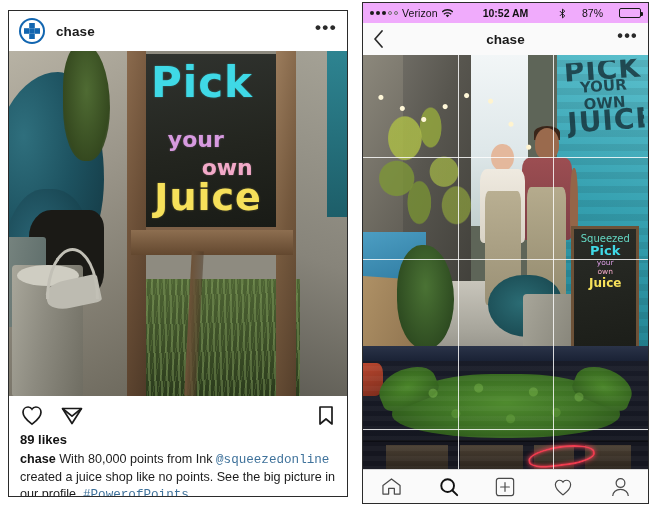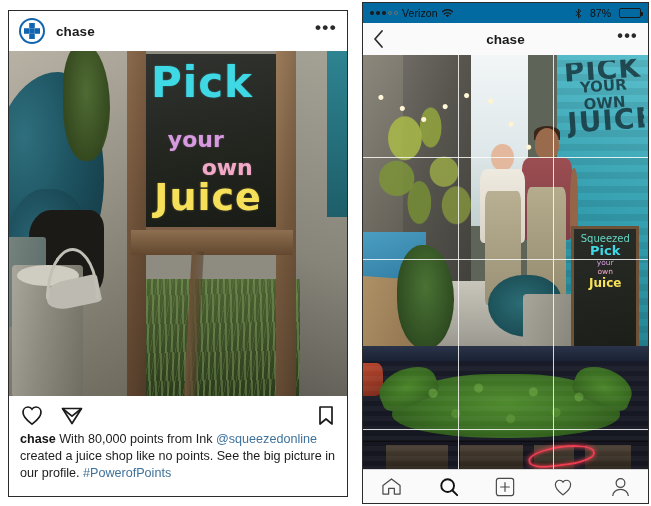--- a/index.html
+++ b/index.html
@@ -223,37 +223,37 @@
     color: #131313;
     padding: 2px 11px 3px 11px;
   }
   .post-caption {
     font-size: 12.6px;
     line-height: 17px;
     color: #1c1c1c;
     padding: 1px 11px 8px 11px;
   }
   .post-caption .uname { font-weight: bold; color: #131313; }
-  .post-caption .lnk { color: #3f729b; }
+  .post-caption .lnk { color: #3f729b; font-family: Liberation Mono, monospace; }
 
   
   .phone-card {
     position: absolute;
     left: 362px;
     top: 2px;
     width: 287px;
     height: 502px;
     border: 1px solid #2b2b2b;
     background: #ffffff;
     box-sizing: border-box;
     overflow: hidden;
   }
   .statusbar {
     height: 20px;
-    background: #0369a1;
+    background: #f0abfc;
     display: flex;
     align-items: center;
     padding: 0 7px;
     font-size: 10.5px;
     color: #101010;
     box-sizing: border-box;
     justify-content: flex-end;
   }
   .sb-left { display: flex; align-items: center; gap: 4px; }
   .sb-dots { display: flex; align-items: center; gap: 2px; }
@@ -262,21 +262,21 @@
     background: #1a1a1a; display: block;
   }
   .sb-dots i.off { background: transparent; border: 1px solid #6f6f6f; width: 2px; height: 2px; }
   .sb-carrier { font-size: 10.5px; letter-spacing: .1px; }
   .sb-center {
     position: absolute; left: 0; right: 0;
     text-align: center;
     font-size: 10.5px; font-weight: bold;
     pointer-events: none;
   }
-  .sb-right { margin-left: auto; display: flex; align-items: center; gap: 8px; z-index: 2; }
+  .sb-right { margin-left: auto; display: flex; align-items: center; gap: 16px; z-index: 2; }
   .sb-batt {
     width: 22px; height: 10px;
     border: 1px solid #1a1a1a; border-radius: 2px;
     position: relative; box-sizing: border-box;
     padding: 1px;
   }
   .sb-batt .fill { height: 100%; width: 87%; background: #1a1a1a; border-radius: 1px; }
   .sb-batt::after {
     content: ""; position: absolute; right: -3px; top: 3px;
     width: 2px; height: 4px; background: #1a1a1a; border-radius: 0 1px 1px 0;
@@ -618,20 +618,21 @@
       </svg>
     </span>
     <span class="spacer"></span>
     <span class="act" style="margin-right:0">
       <svg width="20" height="22" viewBox="0 0 20 22" fill="none" stroke="#1a1a1a" stroke-width="1.7" stroke-linejoin="round">
         <path d="M4 3h12v17l-6-5-6 5z"></path>
       </svg>
     </span>
   </div>
 
+  <div class="post-likes">89 likes</div>
 
   <div class="post-caption">
     <span class="uname">chase</span><span> With 80,000 points from Ink </span><span class="lnk">@squeezedonline</span><span> created a juice shop like no points. See the big picture in our profile. </span><span class="lnk">#PowerofPoints</span>
   </div>
 </div>
 
 <div class="phone-card">
 
   <div class="statusbar">
     <span class="sb-left">
@@ -644,20 +645,21 @@
       </span>
       <span class="sb-carrier">Verizon</span>
       <span style="line-height:0">
         <svg width="11" height="9" viewBox="0 0 12 10" fill="#1a1a1a">
           <path d="M6 9.3 4.1 7.2C5.1 6.3 6.9 6.3 7.9 7.2L6 9.3z"></path>
           <path d="M6 5.1c-1.4 0-2.7.5-3.6 1.4l-1-1.1C2.6 4.2 4.2 3.5 6 3.5s3.4.7 4.6 1.9l-1 1.1C8.7 5.6 7.4 5.1 6 5.1z"></path>
           <path d="M6 1.6C3.9 1.6 2 2.4.6 3.8L-.4 2.7C1.3 1 3.5 0 6 0s4.7 1 6.4 2.7l-1 1.1C10 2.4 8.1 1.6 6 1.6z"></path>
         </svg>
       </span>
     </span>
+    <span class="sb-center">10:52 AM</span>
     <span class="sb-right">
       <span style="line-height:0">
         <svg width="7" height="11" viewBox="0 0 8 12" fill="none" stroke="#1a1a1a" stroke-width="1.1">
           <path d="M1 3.2 6.6 8.8 4 11V1l2.6 2.2L1 8.8"></path>
         </svg>
       </span>
       <span style="font-size:10.5px">87%</span>
       <span class="sb-batt"><span class="fill"></span></span>
     </span>
   </div>

